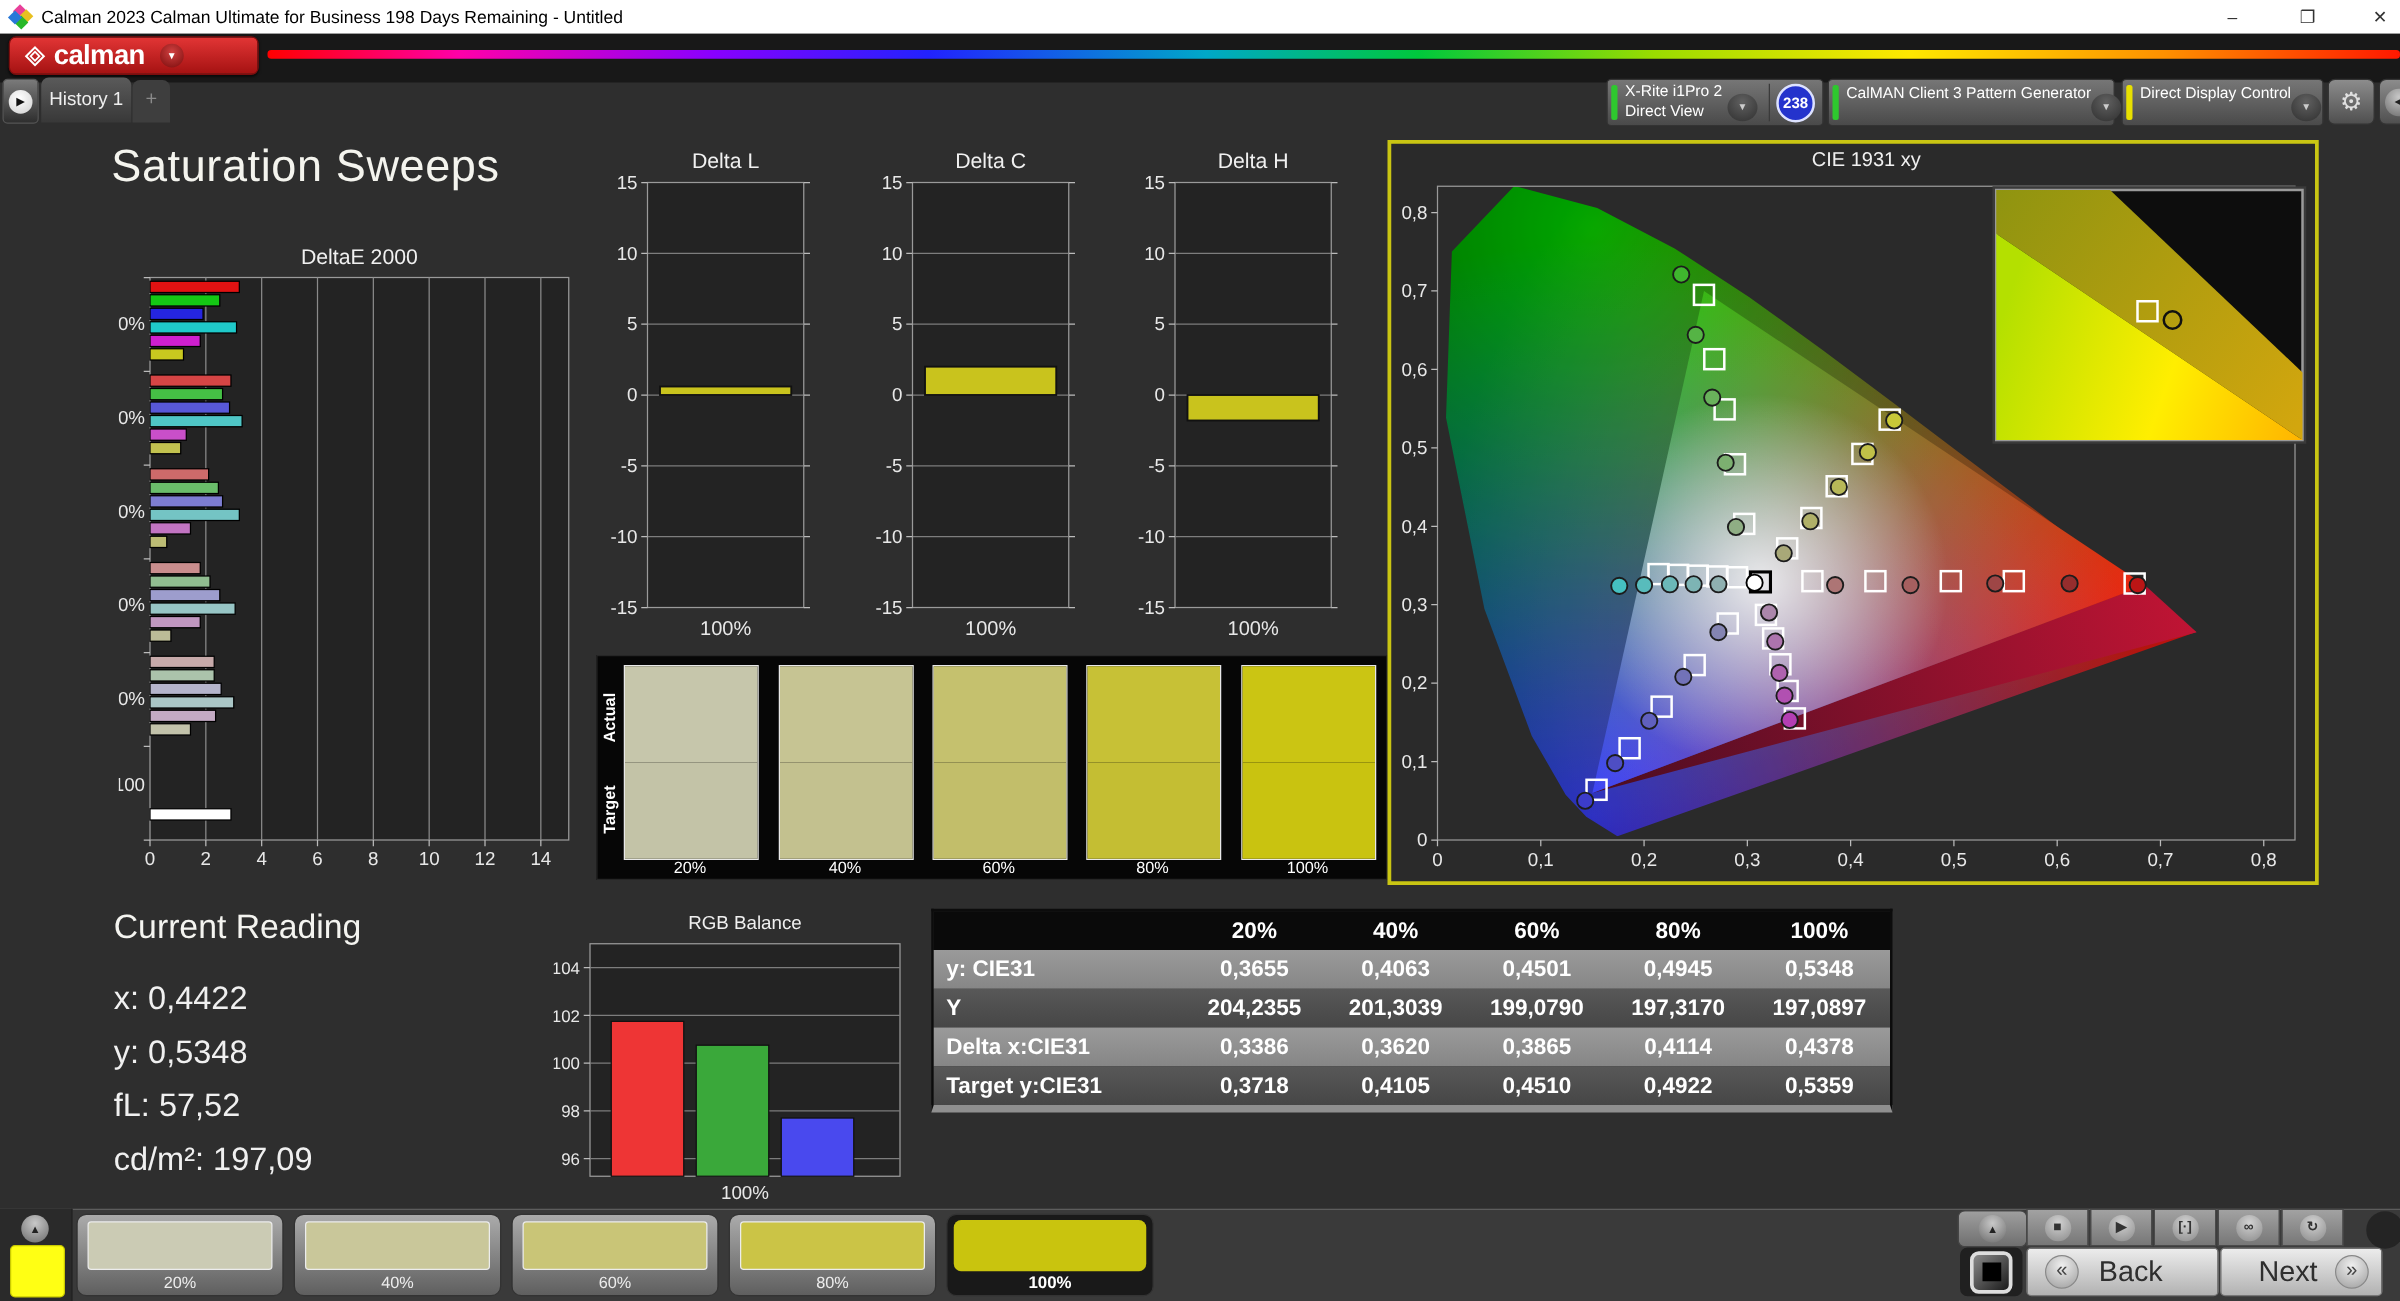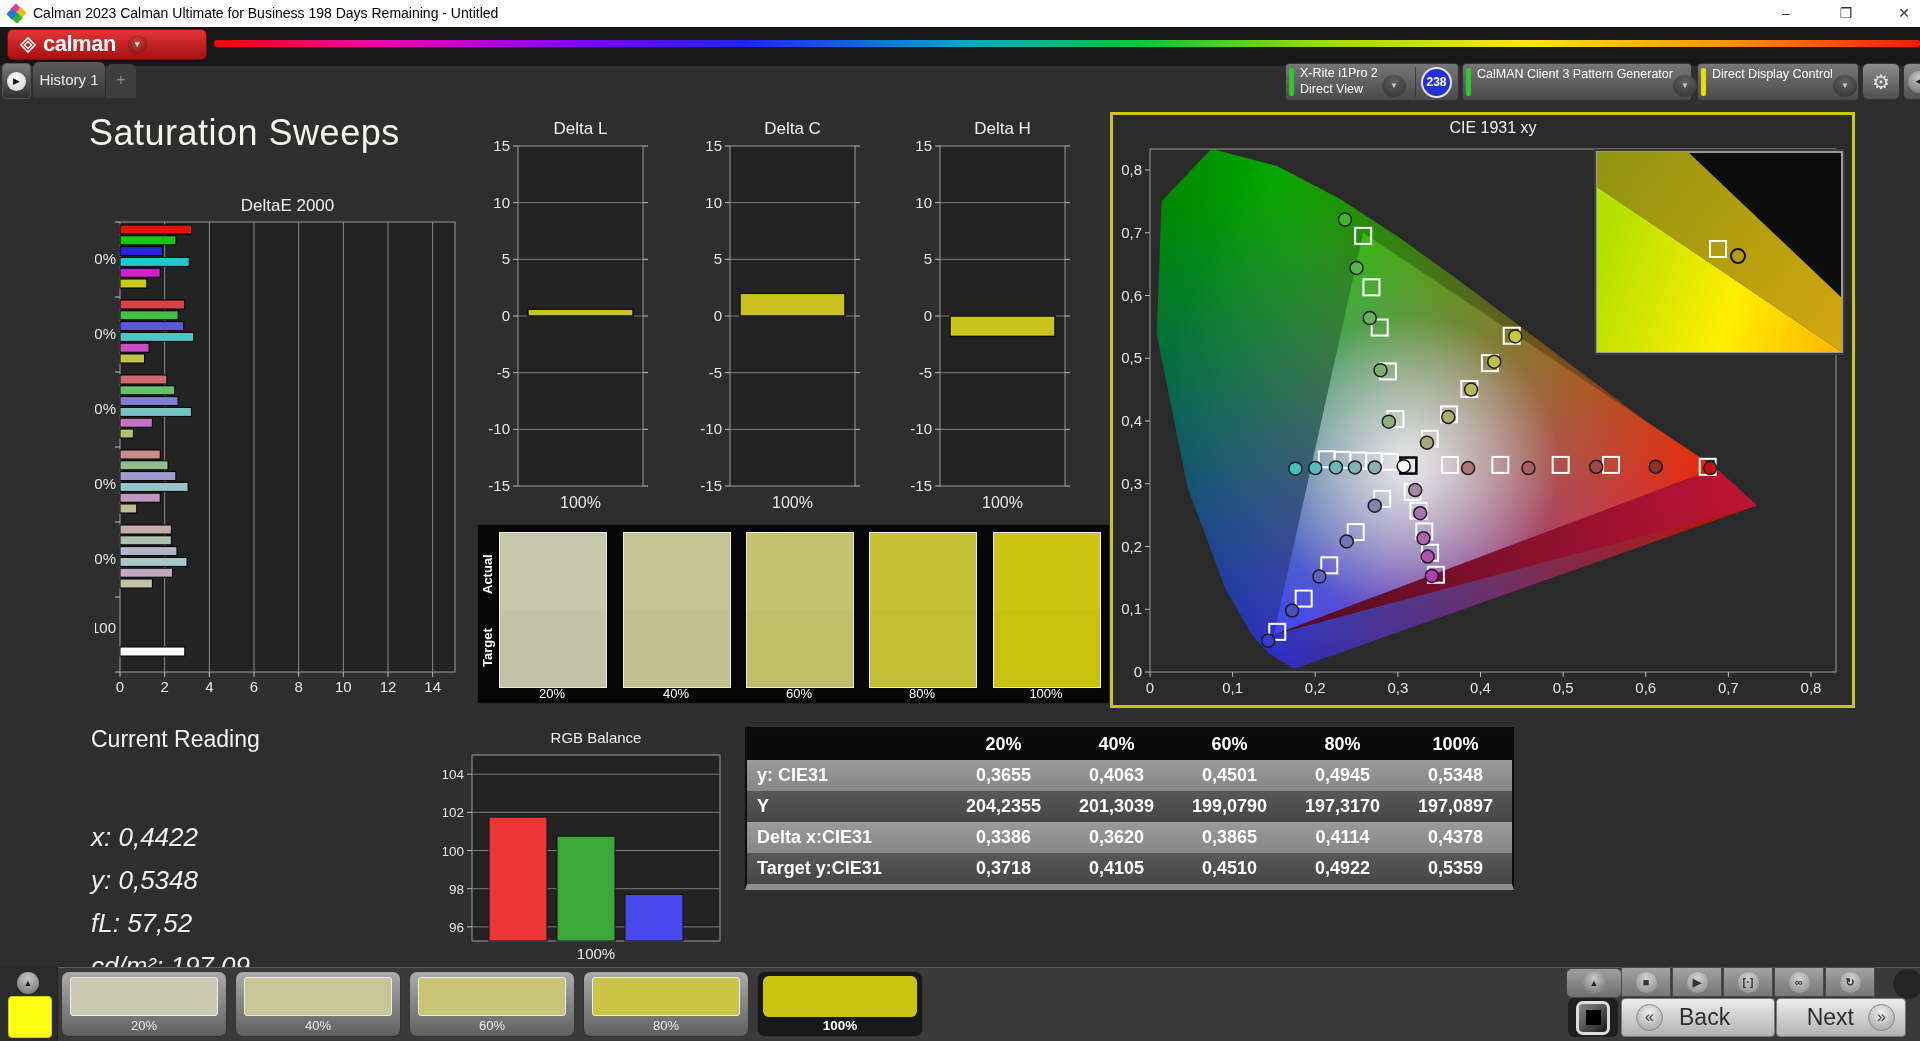--- a/index.html
+++ b/index.html
@@ -49,22 +49,22 @@
 
   
   .page-title{position:absolute;left:89px;top:112px;font-size:36px;font-weight:400;color:#f4f4ee;letter-spacing:.5px;}
   .cie-wrap{position:absolute;left:1110px;top:112px;width:739px;height:590px;border:3px solid #c9c513;background:#2a2a2a;}
   .swatch-panel{position:absolute;left:477px;top:524px;width:631px;height:178px;background:#060606;border:1px solid #262626;}
   .vlabel{position:absolute;left:2px;width:16px;color:#fff;font-size:13px;font-weight:bold;
     writing-mode:vertical-rl;transform:rotate(180deg);text-align:center;}
   .sw{position:absolute;top:7px;width:106px;height:154px;border:1px solid #e8e8e8;}
   .sw div{width:100%;height:50%;}
   .sw-label{position:absolute;top:161px;width:106px;text-align:center;color:#fff;font-size:13px;}
-  .cr-title{position:absolute;left:91px;top:726px;font-size:23px;font-weight:400;color:#f4f4f0;}
-  #cr-lines{position:absolute;left:91px;top:822px;font-style:italic;}
+  .cr-title{position:absolute;left:91px;top:726px;font-size:27px;font-weight:400;color:#f4f4f0;}
+  #cr-lines{position:absolute;left:91px;top:783px;}
   #cr-lines div{font-size:26px;color:#f0f0f0;height:43px;}
 
   
   #data-table{position:absolute;left:745px;top:727px;width:765px;border:2px solid #0c0c0c;border-bottom:6px solid #8f8f8f;}
   .trow{display:flex;height:31px;align-items:center;}
   .trow.head{background:#0a0a0a;}
   .trow.odd{background:linear-gradient(#585858,#464646);}
   .trow.even{background:linear-gradient(#9a9a9a,#868686);}
   .tlabel{width:200px;padding-left:10px;font-weight:bold;font-size:18px;color:#fff;box-sizing:border-box;}
   .tcell{width:113px;text-align:center;font-size:18px;color:#fff;font-weight:600;}

